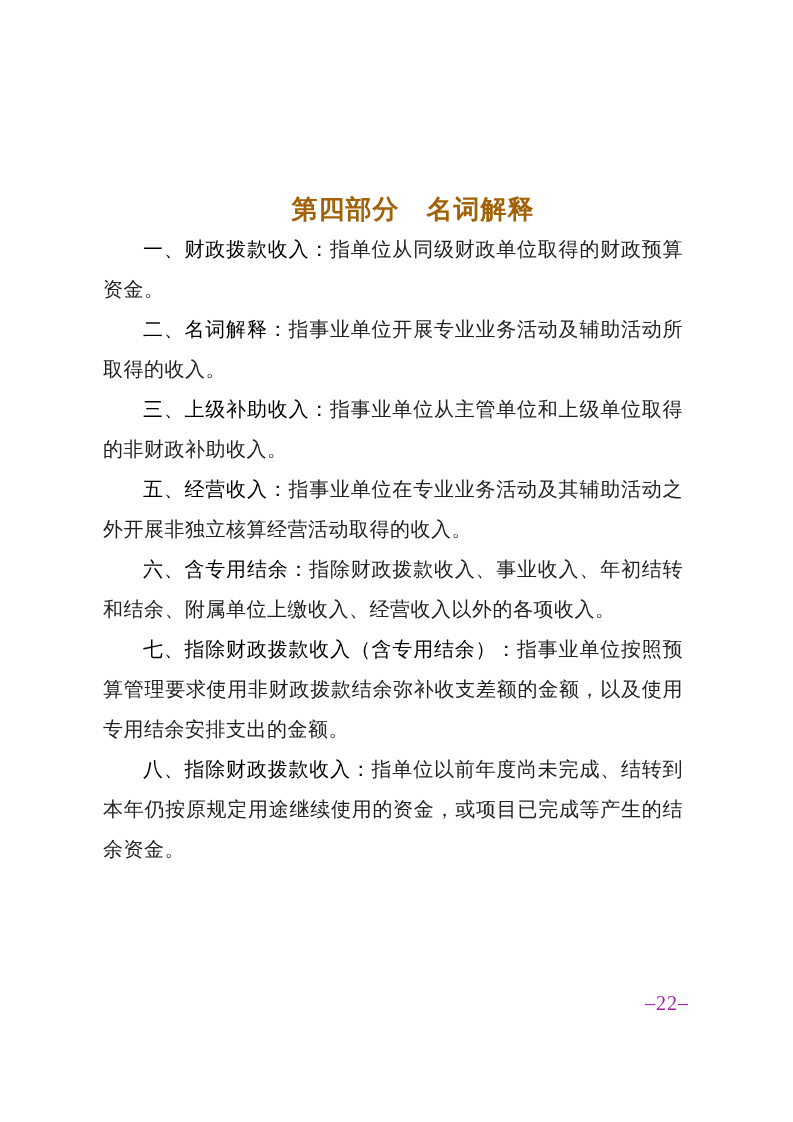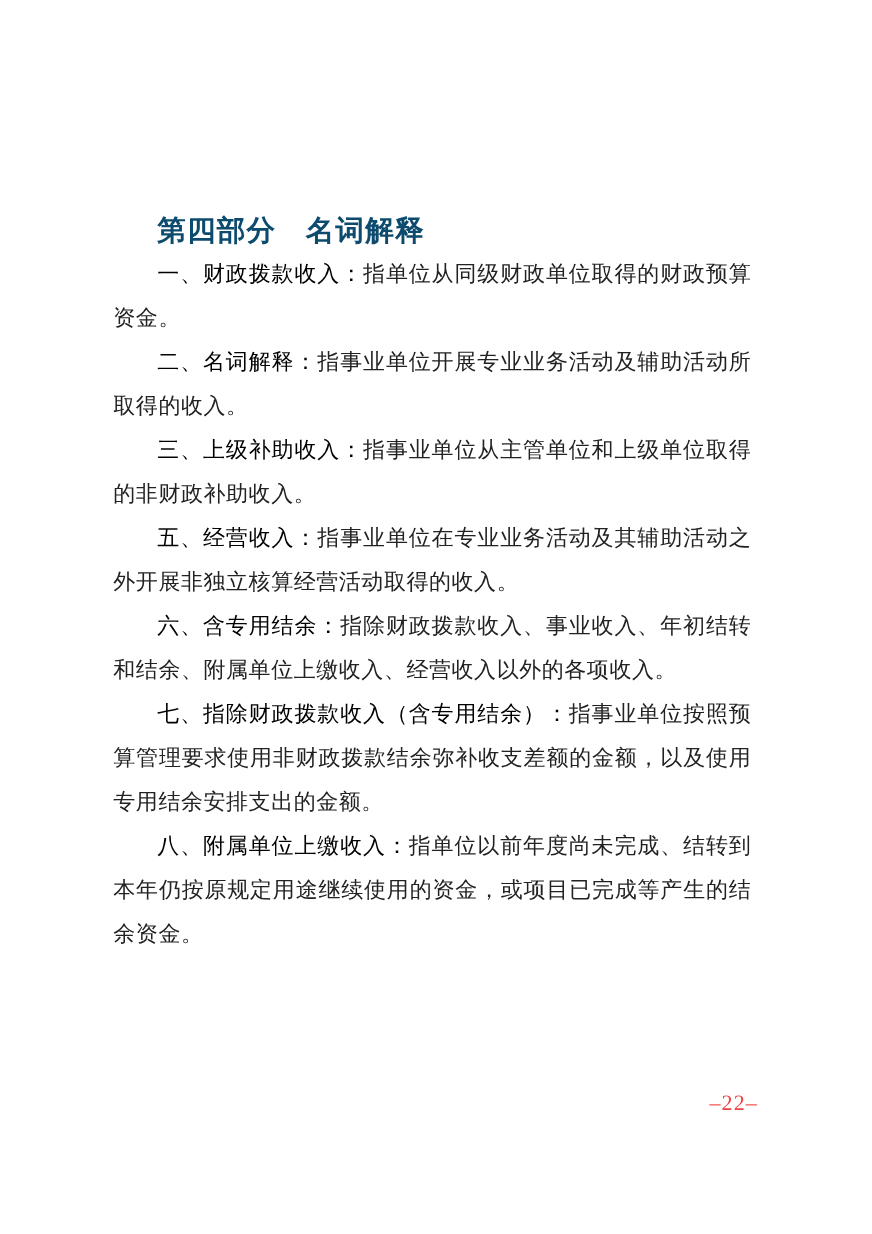--- a/index.html
+++ b/index.html
@@ -23,22 +23,23 @@
     width: 580px;
   }
   .doc-title {
     margin: 0;
     padding-left: 40px;
     font-family: "Liberation Sans", "DejaVu Sans", sans-serif;
     font-weight: 700;
     font-size: 26px;
     line-height: 40px;
     letter-spacing: 1px;
-    color: #0c4a6e;
+    color: #a16207;
     white-space: nowrap;
+    text-align: center;
   }
   .para {
     margin: 0;
     font-size: 20px;
     line-height: 40px;
     letter-spacing: 0.5px;
     text-align: justify;
     text-justify: inter-character;
     text-indent: 40px;
     color: #222222;
@@ -51,31 +52,31 @@
     font-weight: 400;
   }
   .page-number {
     position: absolute;
     left: 645px;
     top: 991px;
     font-family: "Liberation Serif", "DejaVu Serif", serif;
     font-size: 20px;
     line-height: 24px;
     letter-spacing: 1px;
-    color: #ef4444;
+    color: #a21caf;
   }
 </style>
 </head>
 <body>
 
 <div class="page">
   <div class="content">
     <div class="doc-title">第四部分　名词解释</div>
     <p class="para"><strong class="term">一、财政拨款收入：</strong><span class="def">指单位从同级财政单位取得的财政预算资金。</span></p>
     <p class="para"><strong class="term">二、名词解释：</strong><span class="def">指事业单位开展专业业务活动及辅助活动所取得的收入。</span></p>
     <p class="para"><strong class="term">三、上级补助收入：</strong><span class="def">指事业单位从主管单位和上级单位取得的非财政补助收入。</span></p>
     <p class="para"><strong class="term">五、经营收入：</strong><span class="def">指事业单位在专业业务活动及其辅助活动之外开展非独立核算经营活动取得的收入。</span></p>
     <p class="para"><strong class="term">六、含专用结余：</strong><span class="def">指除财政拨款收入、事业收入、年初结转和结余、附属单位上缴收入、经营收入以外的各项收入。</span></p>
     <p class="para"><strong class="term">七、指除财政拨款收入（含专用结余）：</strong><span class="def">指事业单位按照预算管理要求使用非财政拨款结余弥补收支差额的金额，以及使用专用结余安排支出的金额。</span></p>
-    <p class="para"><strong class="term">八、附属单位上缴收入：</strong><span class="def">指单位以前年度尚未完成、结转到本年仍按原规定用途继续使用的资金，或项目已完成等产生的结余资金。</span></p>
+    <p class="para"><strong class="term">八、指除财政拨款收入：</strong><span class="def">指单位以前年度尚未完成、结转到本年仍按原规定用途继续使用的资金，或项目已完成等产生的结余资金。</span></p>
   </div>
   <div class="page-number">–22–</div>
 </div>
 
 </body></html>

